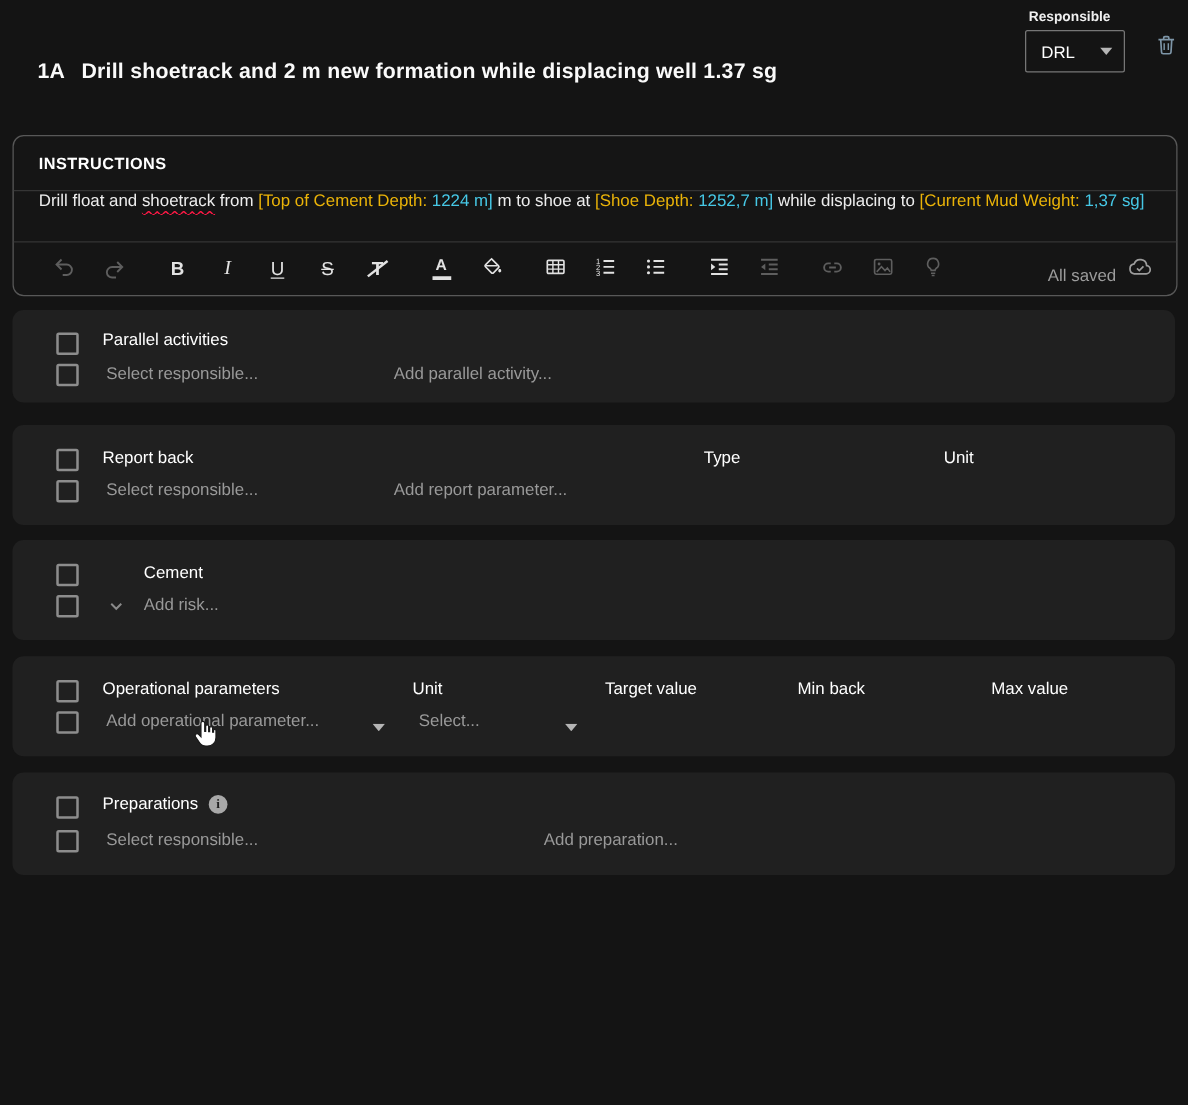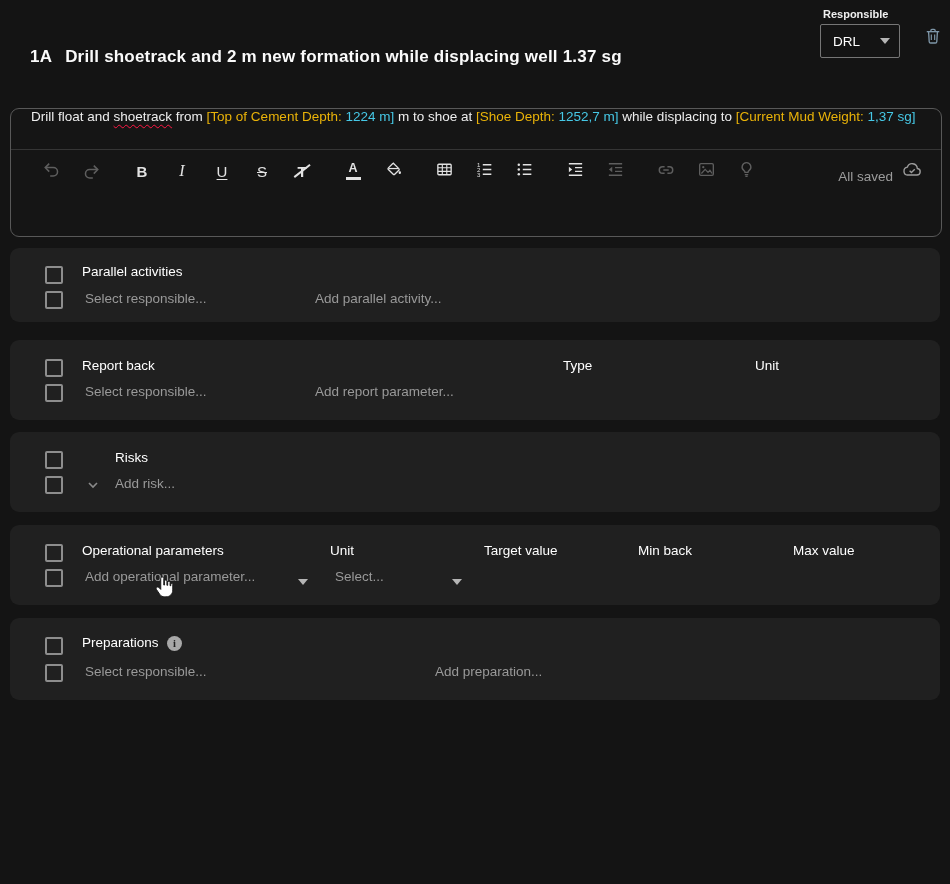--- a/index.html
+++ b/index.html
@@ -82,20 +82,21 @@
     <svg viewBox="0 0 24 24" width="20" height="20">
         <path d="M4.5 6.8h15" stroke="currentColor" stroke-width="1.6"></path>
         <path d="M9.5 6.5V5.2a1.2 1.2 0 0 1 1.2-1.2h2.6a1.2 1.2 0 0 1 1.2 1.2v1.3" fill="none" stroke="currentColor" stroke-width="1.6"></path>
         <path d="M6.7 6.8l.75 12a1.7 1.7 0 0 0 1.7 1.6h5.7a1.7 1.7 0 0 0 1.7-1.6l.75-12" fill="none" stroke="currentColor" stroke-width="1.6"></path>
         <path d="M10 10.2v6.6M14 10.2v6.6" stroke="currentColor" stroke-width="1.4"></path>
       </svg>
   </span>
 </button>
 
 <section class="instructions">
+  <div class="instr-header">INSTRUCTIONS</div>
 
   <div class="instr-text">
     <span>Drill float and </span><span class="misspell">shoetrack</span><span> from </span><span class="tok-label">[Top of Cement Depth: </span><span class="tok-value">1224 m]</span><span> m to shoe at </span><span class="tok-label">[Shoe Depth: </span><span class="tok-value">1252,7 m]</span><span> while displacing to </span><span class="tok-label">[Current Mud Weight: </span><span class="tok-value">1,37 sg]</span>
   </div>
 
   <div class="instr-toolbar">
     <button class="tb dim">
         <span><svg viewBox="0 0 20 20" width="19" height="19">
             <path d="M7.6 3.8 3.4 8l4.2 4.2" fill="none" stroke="currentColor" stroke-width="1.6"></path>
             <path d="M3.8 8h8.1a4.45 4.45 0 0 1 0 8.9H8.6" fill="none" stroke="currentColor" stroke-width="1.6"></path>
@@ -219,21 +220,21 @@
   <div class="t" style="left:72px;top:18px">Report back</div>
   <div class="t" style="left:553px;top:18px">Type</div>
   <div class="t" style="left:745px;top:18px">Unit</div>
   <button class="g" style="left:75px;top:44px">Select responsible...</button>
   <button class="g" style="left:305px;top:44px">Add report parameter...</button>
 </section>
 
 <section class="card" id="card-risks">
   <button class="cb" style="top:19px"></button>
   <button class="cb" style="top:44px"></button>
-  <div class="t" style="left:105px;top:18px">Risks</div>
+  <div class="t" style="left:105px;top:18px">Cement</div>
   <button class="chev" style="left:76px;top:46px"><span><svg viewBox="0 0 14 14" width="14" height="14">
           <path d="M3 5l4 4 4-4" fill="none" stroke="currentColor" stroke-width="1.6"></path>
         </svg></span></button>
   <button class="g" style="left:105px;top:44px">Add risk...</button>
 </section>
 
 <section class="card" id="card-operational">
   <button class="cb" style="top:19px"></button>
   <button class="cb" style="top:44px"></button>
   <div class="t" style="left:72px;top:18px">Operational parameters</div>

